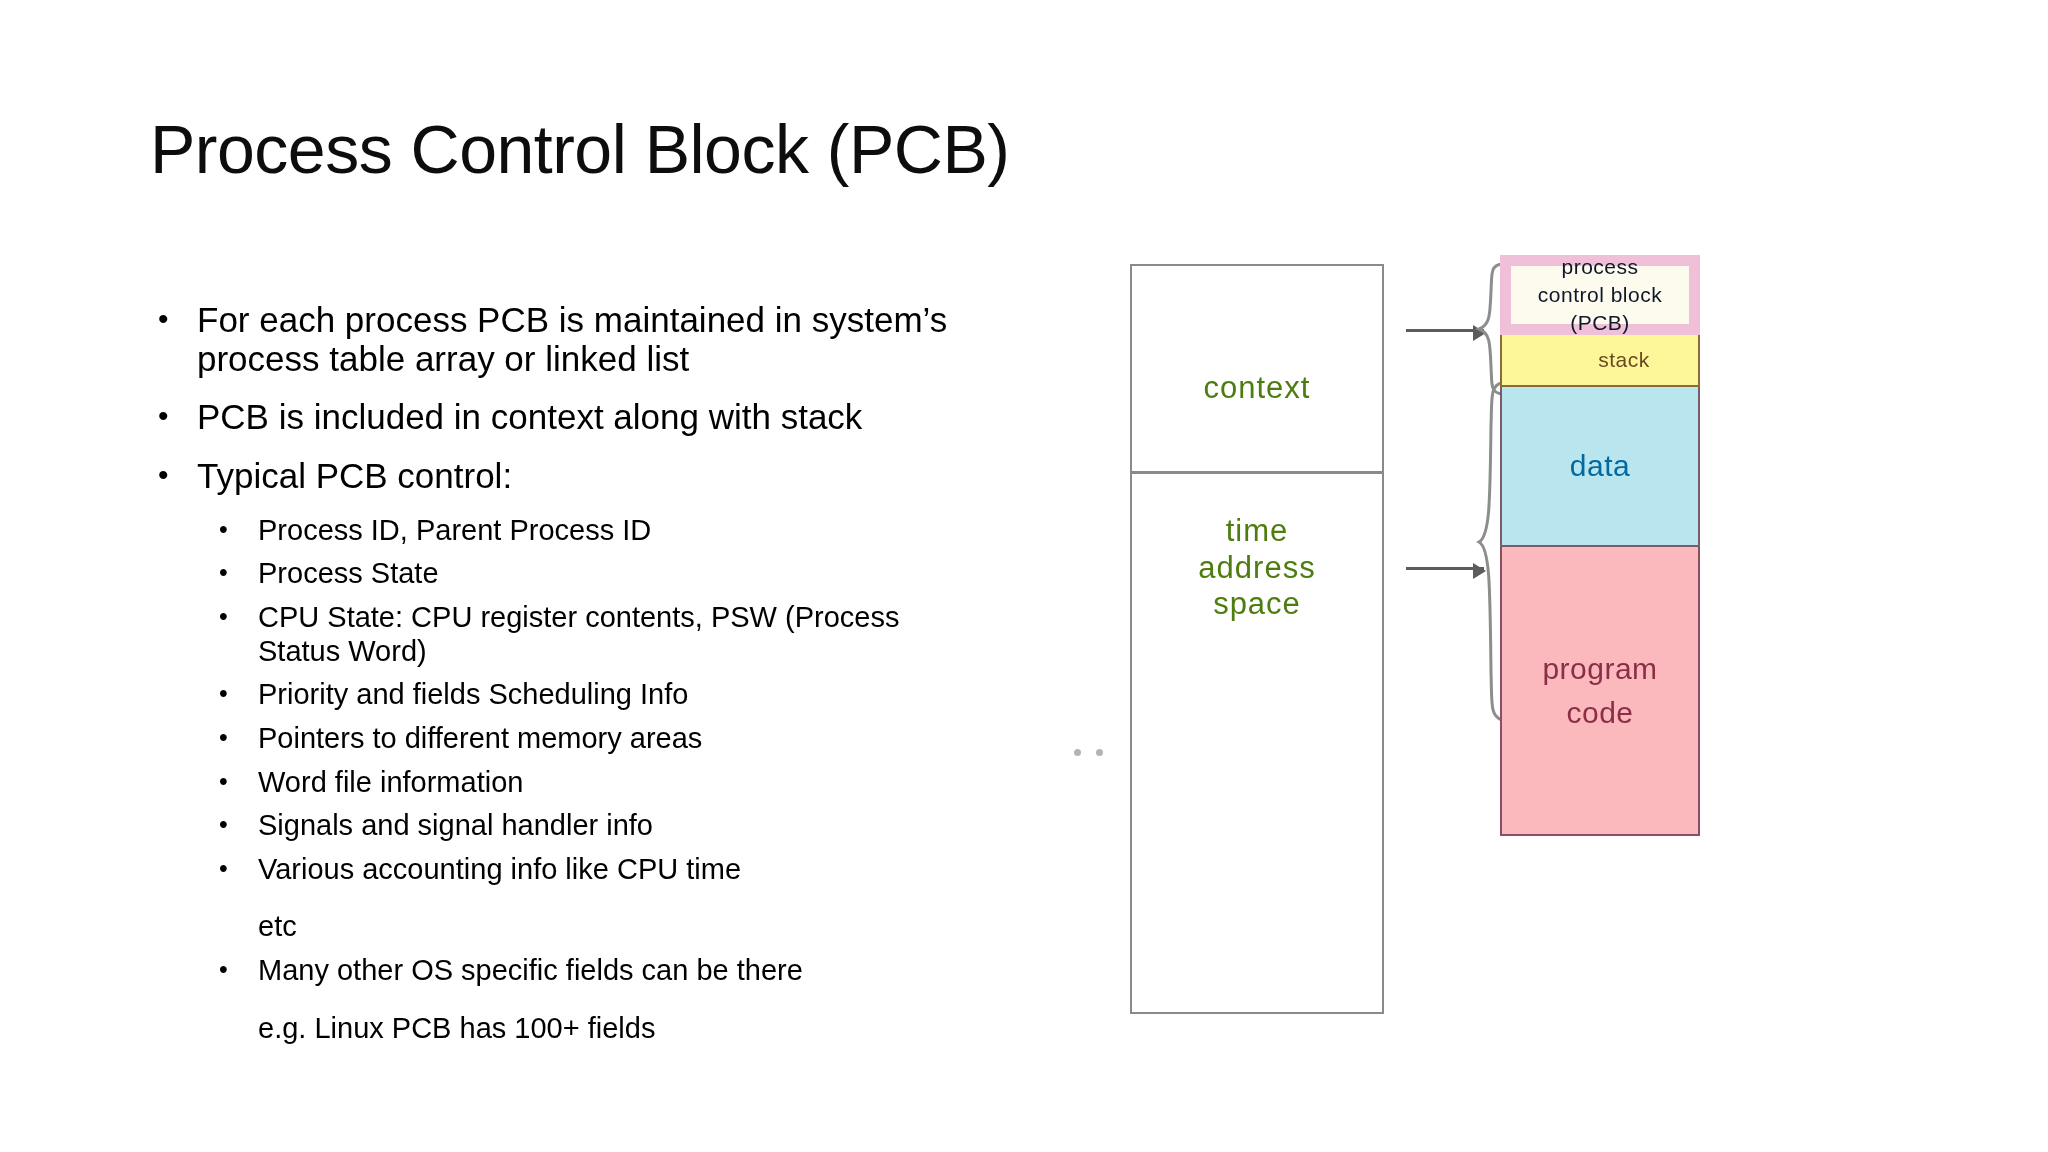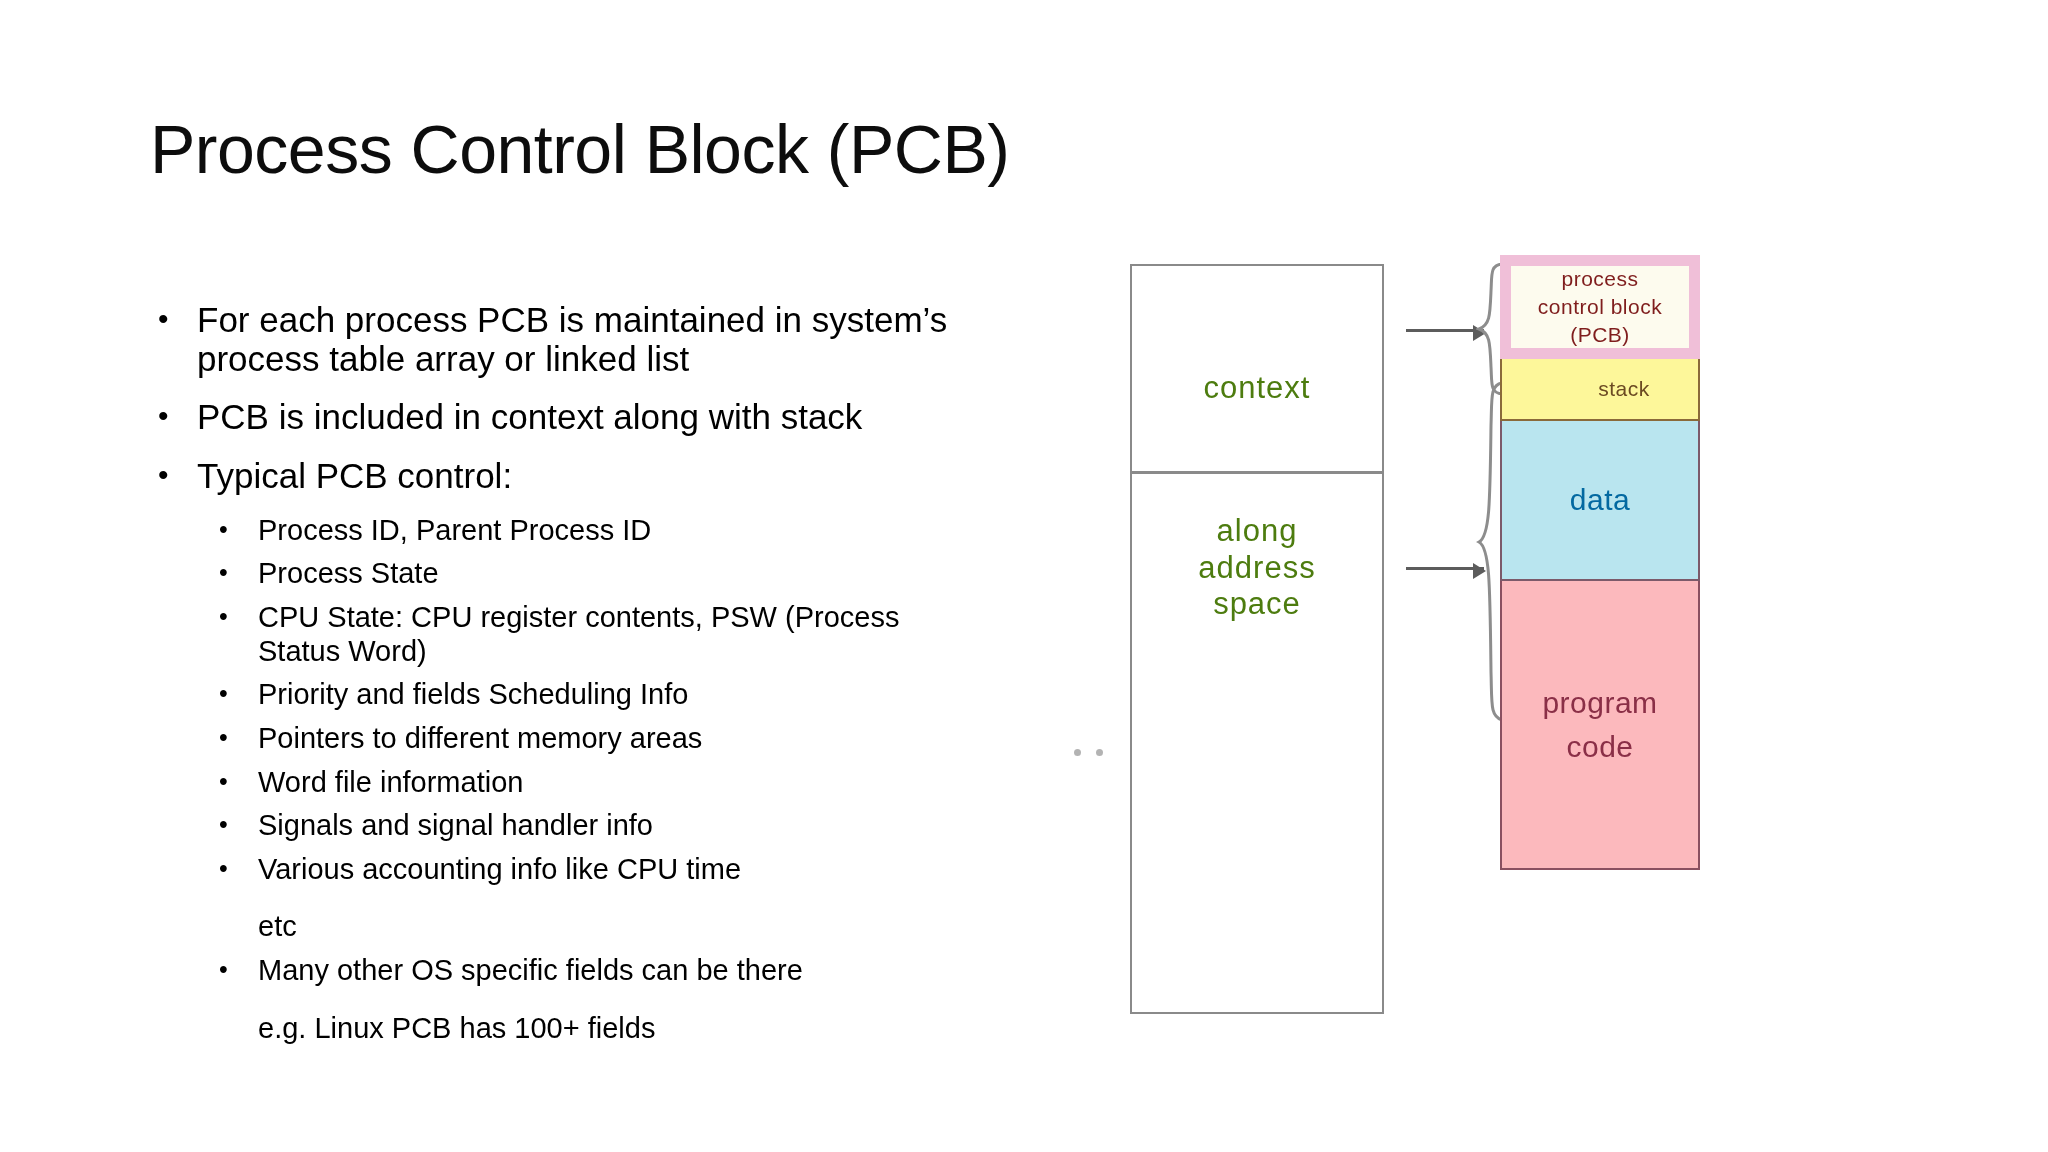--- a/index.html
+++ b/index.html
@@ -164,29 +164,29 @@
   }
   .seg {
     box-sizing: border-box;
     display: flex;
     align-items: center;
     justify-content: center;
     text-align: center;
     letter-spacing: .5px;
   }
   .seg-pcb {
-    height: 104px;
+    height: 80px;
     background: #fdfbee;
     border: 11px solid #f0bfd8;
     font-size: 21px;
     line-height: 1.34;
-    color: #7f1d1d;
+    color: #0f172a;
   }
   .seg-stack {
-    height: 62px;
+    height: 52px;
     background: #fdf79a;
     border: 2px solid #8a6a3a;
     border-top: none;
     font-size: 21px;
     color: #6b4a22;
     padding-left: 48px;
   }
   .seg-data {
     height: 160px;
     background: #b9e5ef;
@@ -280,21 +280,21 @@
 </div>
 
 <div class="diagram">
 
   <div class="mem-outline"></div>
   <div class="mem-divider"></div>
 
   <div class="mem-label context">context</div>
 
   <div class="mem-label uas">
-    <div>along</div>
+    <div>time</div>
     <div>address</div>
     <div>space</div>
   </div>
 
   <div class="dot d1"></div>
   <div class="dot d2"></div>
 
   <div class="arrow top"></div>
   <div class="arrow bottom"></div>
 

